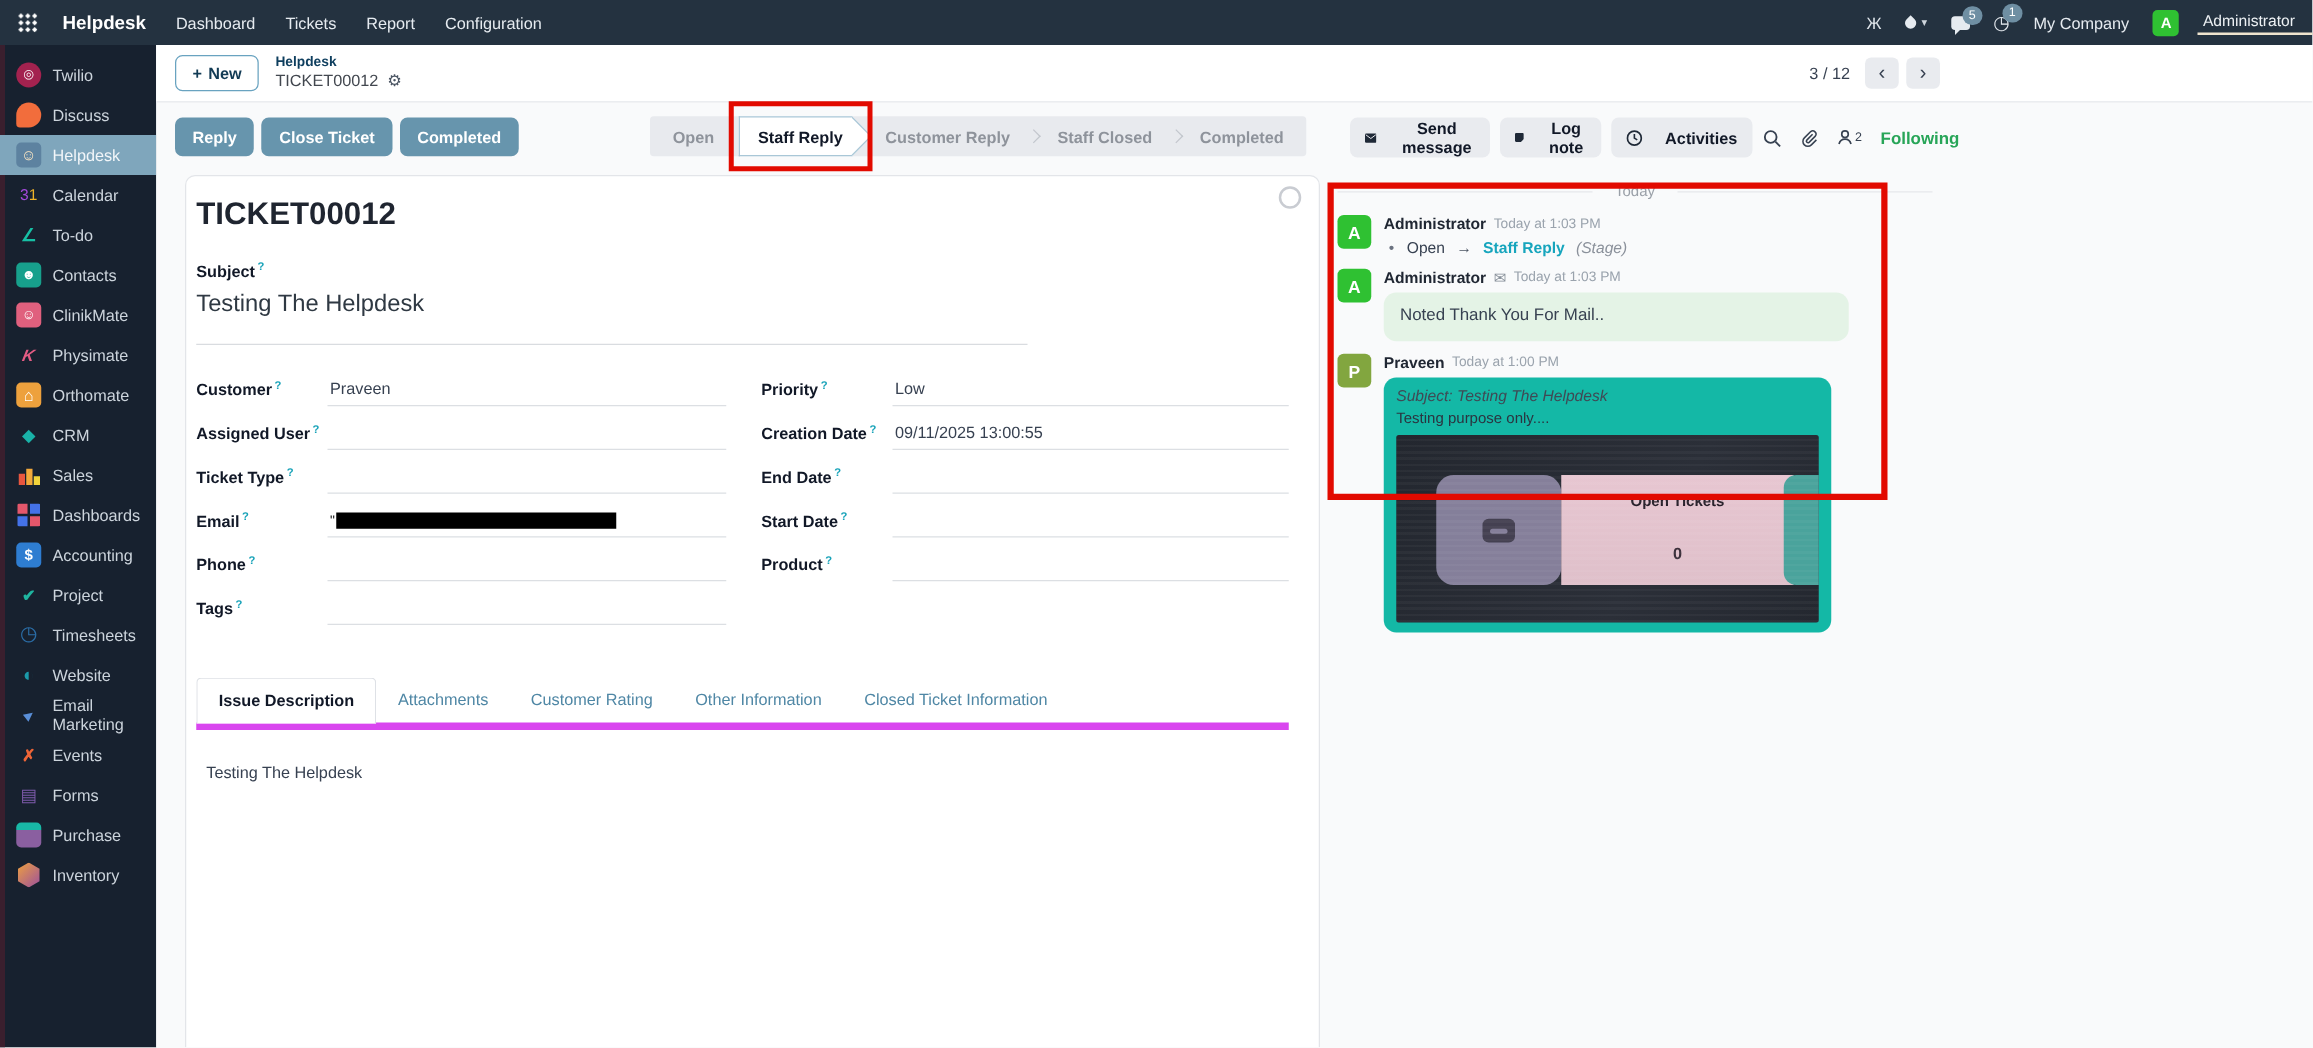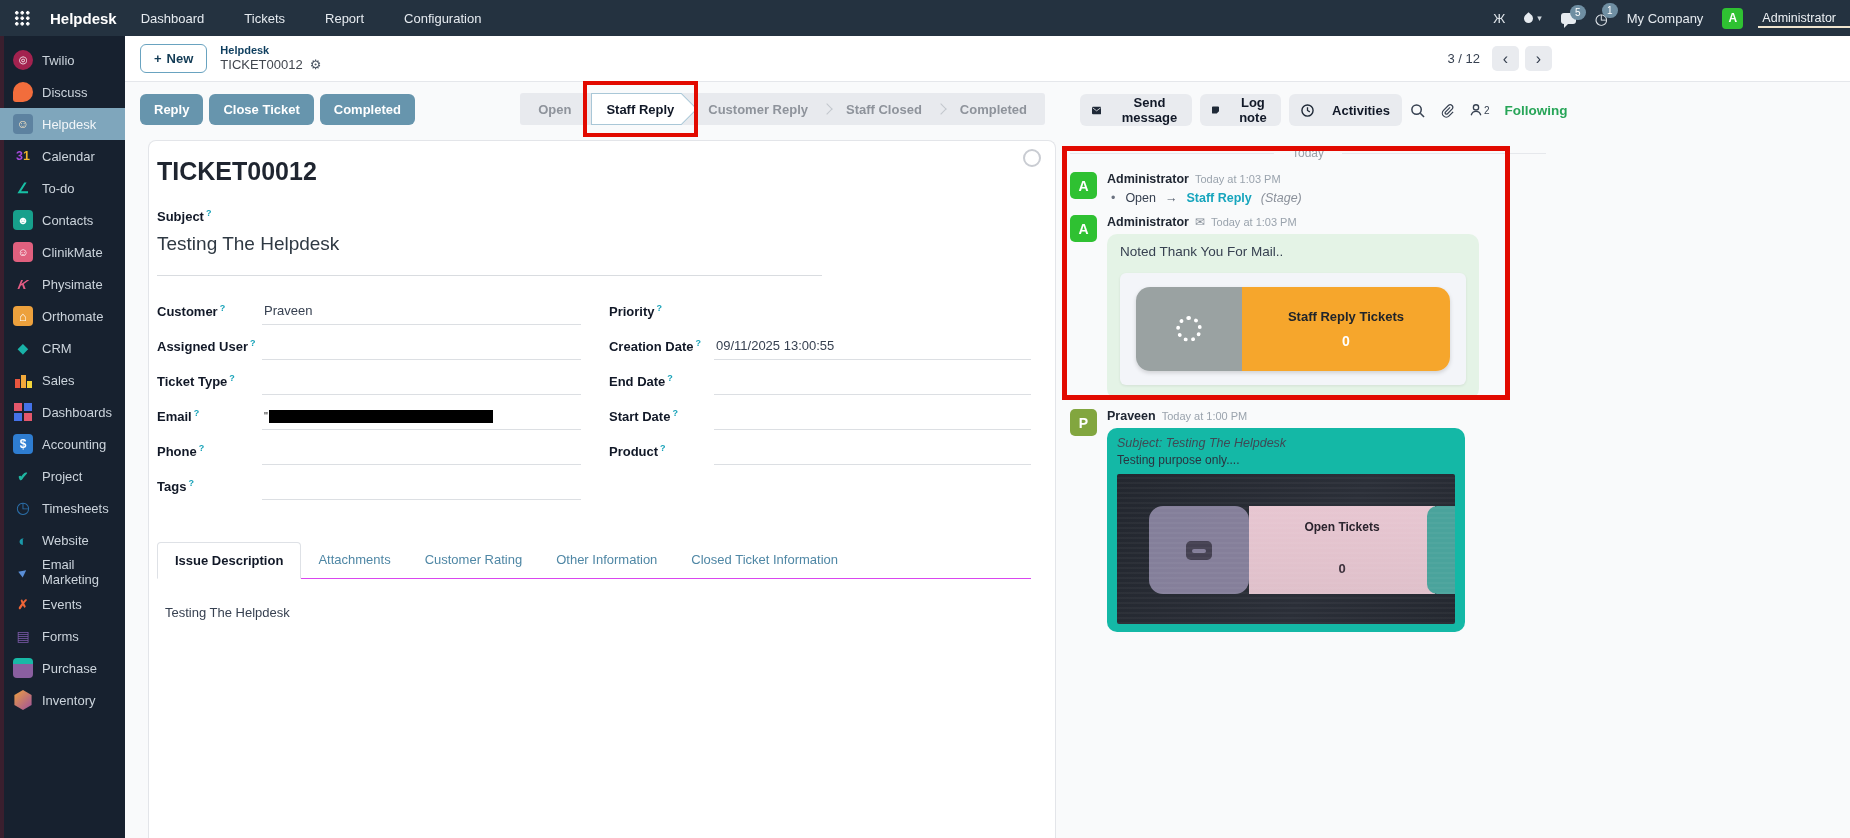--- a/index.html
+++ b/index.html
@@ -2,21 +2,21 @@
 <html><head>
 <meta charset="utf-8">
 <style>
   * { margin:0; padding:0; box-sizing:border-box; }
   html,body { width:1850px; height:838px; overflow:hidden; font-family:"Liberation Sans",sans-serif; background:#f9fafb; }
 
   
   .navbar { height:36px; background:#243240; display:flex; align-items:center; color:#e6ebf0; padding:0 14px; }
   .apps-grid { width:16px; height:16px; margin-right:20px; background:radial-gradient(#fff 1.6px, transparent 1.8px) 0 0/5.5px 5.5px; }
   .brand { font-size:15px; font-weight:700; color:#fff; margin-right:24px; }
-  .nav-menu { display:flex; gap:40px; font-size:13px; }
+  .nav-menu { display:flex; gap:24px; font-size:13px; }
   .nav-menu span { cursor:pointer; }
   .nav-right { margin-left:auto; display:flex; align-items:center; gap:19px; }
   .nv-ic { position:relative; display:flex; align-items:center; }
   .bug-glyph { font-size:13px; color:#dfe5ea; }
   .drop { width:9px; height:9px; background:#e6ebf0; border-radius:0 50% 50% 50%; transform:rotate(45deg); }
   .caret { font-size:9px; color:#cfd6dd; margin-left:4px; }
   .chat-bub { width:15px; height:11px; background:#e6ebf0; border-radius:3px; position:relative; }
   .chat-bub::after { content:''; position:absolute; left:3px; bottom:-4px; border:4px solid transparent; border-top-color:#e6ebf0; border-left-color:#e6ebf0; }
   .clock-glyph { font-size:15px; color:#e6ebf0; line-height:1; }
   .badge { position:absolute; top:-8px; right:-10px; min-width:16px; height:15px; border-radius:8px; background:#6f8fa3; color:#fff; font-size:10px; display:flex; align-items:center; justify-content:center; padding:0 3px; }
@@ -28,21 +28,21 @@
 
   
   .layout { display:flex; height:802px; }
   .sidebar { width:125px; background:#17212f; box-shadow:inset 4px 0 0 #3a1f2e; padding-top:8px; flex:none; }
   .sb-item { height:32px; display:flex; align-items:center; gap:9px; padding-left:13px; color:#ccd4dc; font-size:13px; cursor:pointer; }
   .sb-item.active { background:#7fa6bc; color:#f2f6f9; }
   .icw { width:20px; height:20px; border-radius:4px; display:flex; align-items:center; justify-content:center; font-size:12px; flex:none; line-height:1; }
   .ic-twilio { background:#a3224f; border-radius:50%; color:#fff; font-size:10px; }
   .ic-discuss { background:#f26d3c; border-radius:50% 50% 50% 3px; }
   .ic-helpdesk { background:#5d82a0; color:#ffe8c4; font-size:12px; }
-  .ic-calendar { font-weight:700; font-size:12.5px; background:linear-gradient(90deg,#a74ae0 55%,#f0b429 55%); -webkit-background-clip:text; background-clip:text; color:transparent; }
+  .ic-calendar { font-weight:400; font-size:12.5px; background:linear-gradient(90deg,#a74ae0 55%,#f0b429 55%); -webkit-background-clip:text; background-clip:text; color:transparent; }
   .ic-todo { color:#17c0a5; font-weight:800; font-size:14px; }
   .ic-contacts { background:#17a08c; color:#fff; font-size:11px; }
   .ic-clinik { background:#e0607e; color:#fff; font-size:11px; }
   .ic-physi { color:#e45c84; font-weight:800; font-style:italic; font-size:13px; transform:skewX(-12deg); }
   .ic-ortho { background:#eda13d; color:#fff; font-size:13px; }
   .ic-crm { color:#19b2a8; font-size:14px; }
   .ic-sales { background-image:linear-gradient(#e8563f,#e8563f),linear-gradient(#f2a93b,#f2a93b),linear-gradient(#f2d43b,#f2d43b); background-size:5px 9px,5px 13px,5px 7px; background-position:2px 9px,8px 5px,14px 11px; background-repeat:no-repeat; }
   .ic-dash { background-image:linear-gradient(#e4576b,#e4576b),linear-gradient(#4472e8,#4472e8),linear-gradient(#4472e8,#4472e8),linear-gradient(#e4576b,#e4576b); background-size:8px 8px,8px 8px,8px 8px,8px 8px; background-position:1px 1px,11px 1px,1px 11px,11px 11px; background-repeat:no-repeat; }
   .ic-acct { background:#2e7dd1; color:#fff; font-weight:700; font-size:12px; }
   .ic-project { color:#1fb5a0; font-weight:800; font-size:13px; }
@@ -97,21 +97,21 @@
   .subject-value { font-size:19px; color:#2f3943; margin-top:9px; padding-bottom:20px; border-bottom:1px solid #d9dce0; width:665px; }
   .fgrid { display:flex; margin-top:14px; }
   .fcol { width:432px; }
   .fcol.right { margin-left:28px; width:430px; }
   .frow { display:flex; align-items:flex-end; height:35px;justify-content:space-between; }
   .frow .flabel { width:105px; flex:none; padding-bottom:6px; }
   .fvalue { flex:1; font-size:13px; color:#374151; border-bottom:1px solid #dcdfe3; padding:0 2px 5px 2px; min-height:22px; cursor:text; }
   .redact-bar { display:inline-block; width:224px; height:13px; background:#000; vertical-align:middle; }
   .redact-q { font-size:11px; color:#111; margin-right:1px; }
 
-  .tabs { margin-top:42px; border-bottom:1px solid #d946ef; display:flex; padding-left:0; }
+  .tabs { margin-top:42px; border-bottom:6px solid #d946ef; display:flex; padding-left:0; }
   .tab { padding:10px 17px; font-size:13px; color:#4f87a5; cursor:pointer; white-space:nowrap; }
   .tab.active { background:#fff; border:1px solid #dee1e6; border-bottom:1px solid #fff; margin-bottom:-1px; border-radius:4px 4px 0 0; color:#111827; font-weight:700; }
   .tab-content { padding:26px 8px; font-size:13px; color:#374151; }
 
   
   .chatter { width:500px; position:relative; padding:4px 10px 0 14px; flex:none; }
   .divider { display:flex; align-items:center; gap:18px; color:#9aa0a8; font-size:12px; margin:2px 0 12px; }
   .divider .dline { flex:1; height:1px; background:#e6e8ec; }
   .msg { display:flex; gap:10px; margin-bottom:10px; }
   .avatar { width:27px; height:27px; border-radius:5px; color:#fff; font-weight:700; display:flex; align-items:center; justify-content:center; font-size:14px; flex:none; }
@@ -397,20 +397,21 @@
                 <div class="fvalue"></div>
               </div>
             <div class="frow">
                 <div class="flabel"><span>Tags</span><sup class="help">?</sup></div>
                 <div class="fvalue"></div>
               </div>
           </div>
           <div class="fcol right">
             <div class="frow">
                 <div class="flabel"><span>Priority</span><sup class="help">?</sup></div>
+                <div class="fvalue">Low</div>
               </div>
             <div class="frow">
                 <div class="flabel"><span>Creation Date</span><sup class="help">?</sup></div>
                 <div class="fvalue">09/11/2025 13:00:55</div>
               </div>
             <div class="frow">
                 <div class="flabel"><span>End Date</span><sup class="help">?</sup></div>
                 <div class="fvalue"></div>
               </div>
             <div class="frow">
@@ -460,31 +461,20 @@
         <div class="msg">
           <div class="avatar av-green">A</div>
           <div>
             <div class="msg-head">
               <span class="m-author">Administrator</span>
               <span class="env-glyph">✉</span>
               <span class="m-time">Today at 1:03 PM</span>
             </div>
             <div class="body-green">
               <div class="btext">Noted Thank You For Mail..</div>
-              <div class="embed-card">
-                <div class="dash-card">
-                  <div class="dash-left">
-                      <div class="spinner"></div>
-                    </div>
-                  <div class="dash-right">
-                    <div class="dash-title">Staff Reply Tickets</div>
-                    <div class="dash-count">0</div>
-                  </div>
-                </div>
-              </div>
             </div>
           </div>
         </div>
 
         <div class="msg">
           <div class="avatar av-olive">P</div>
           <div>
             <div class="msg-head">
               <span class="m-author">Praveen</span>
               <span class="m-time">Today at 1:00 PM</span>

